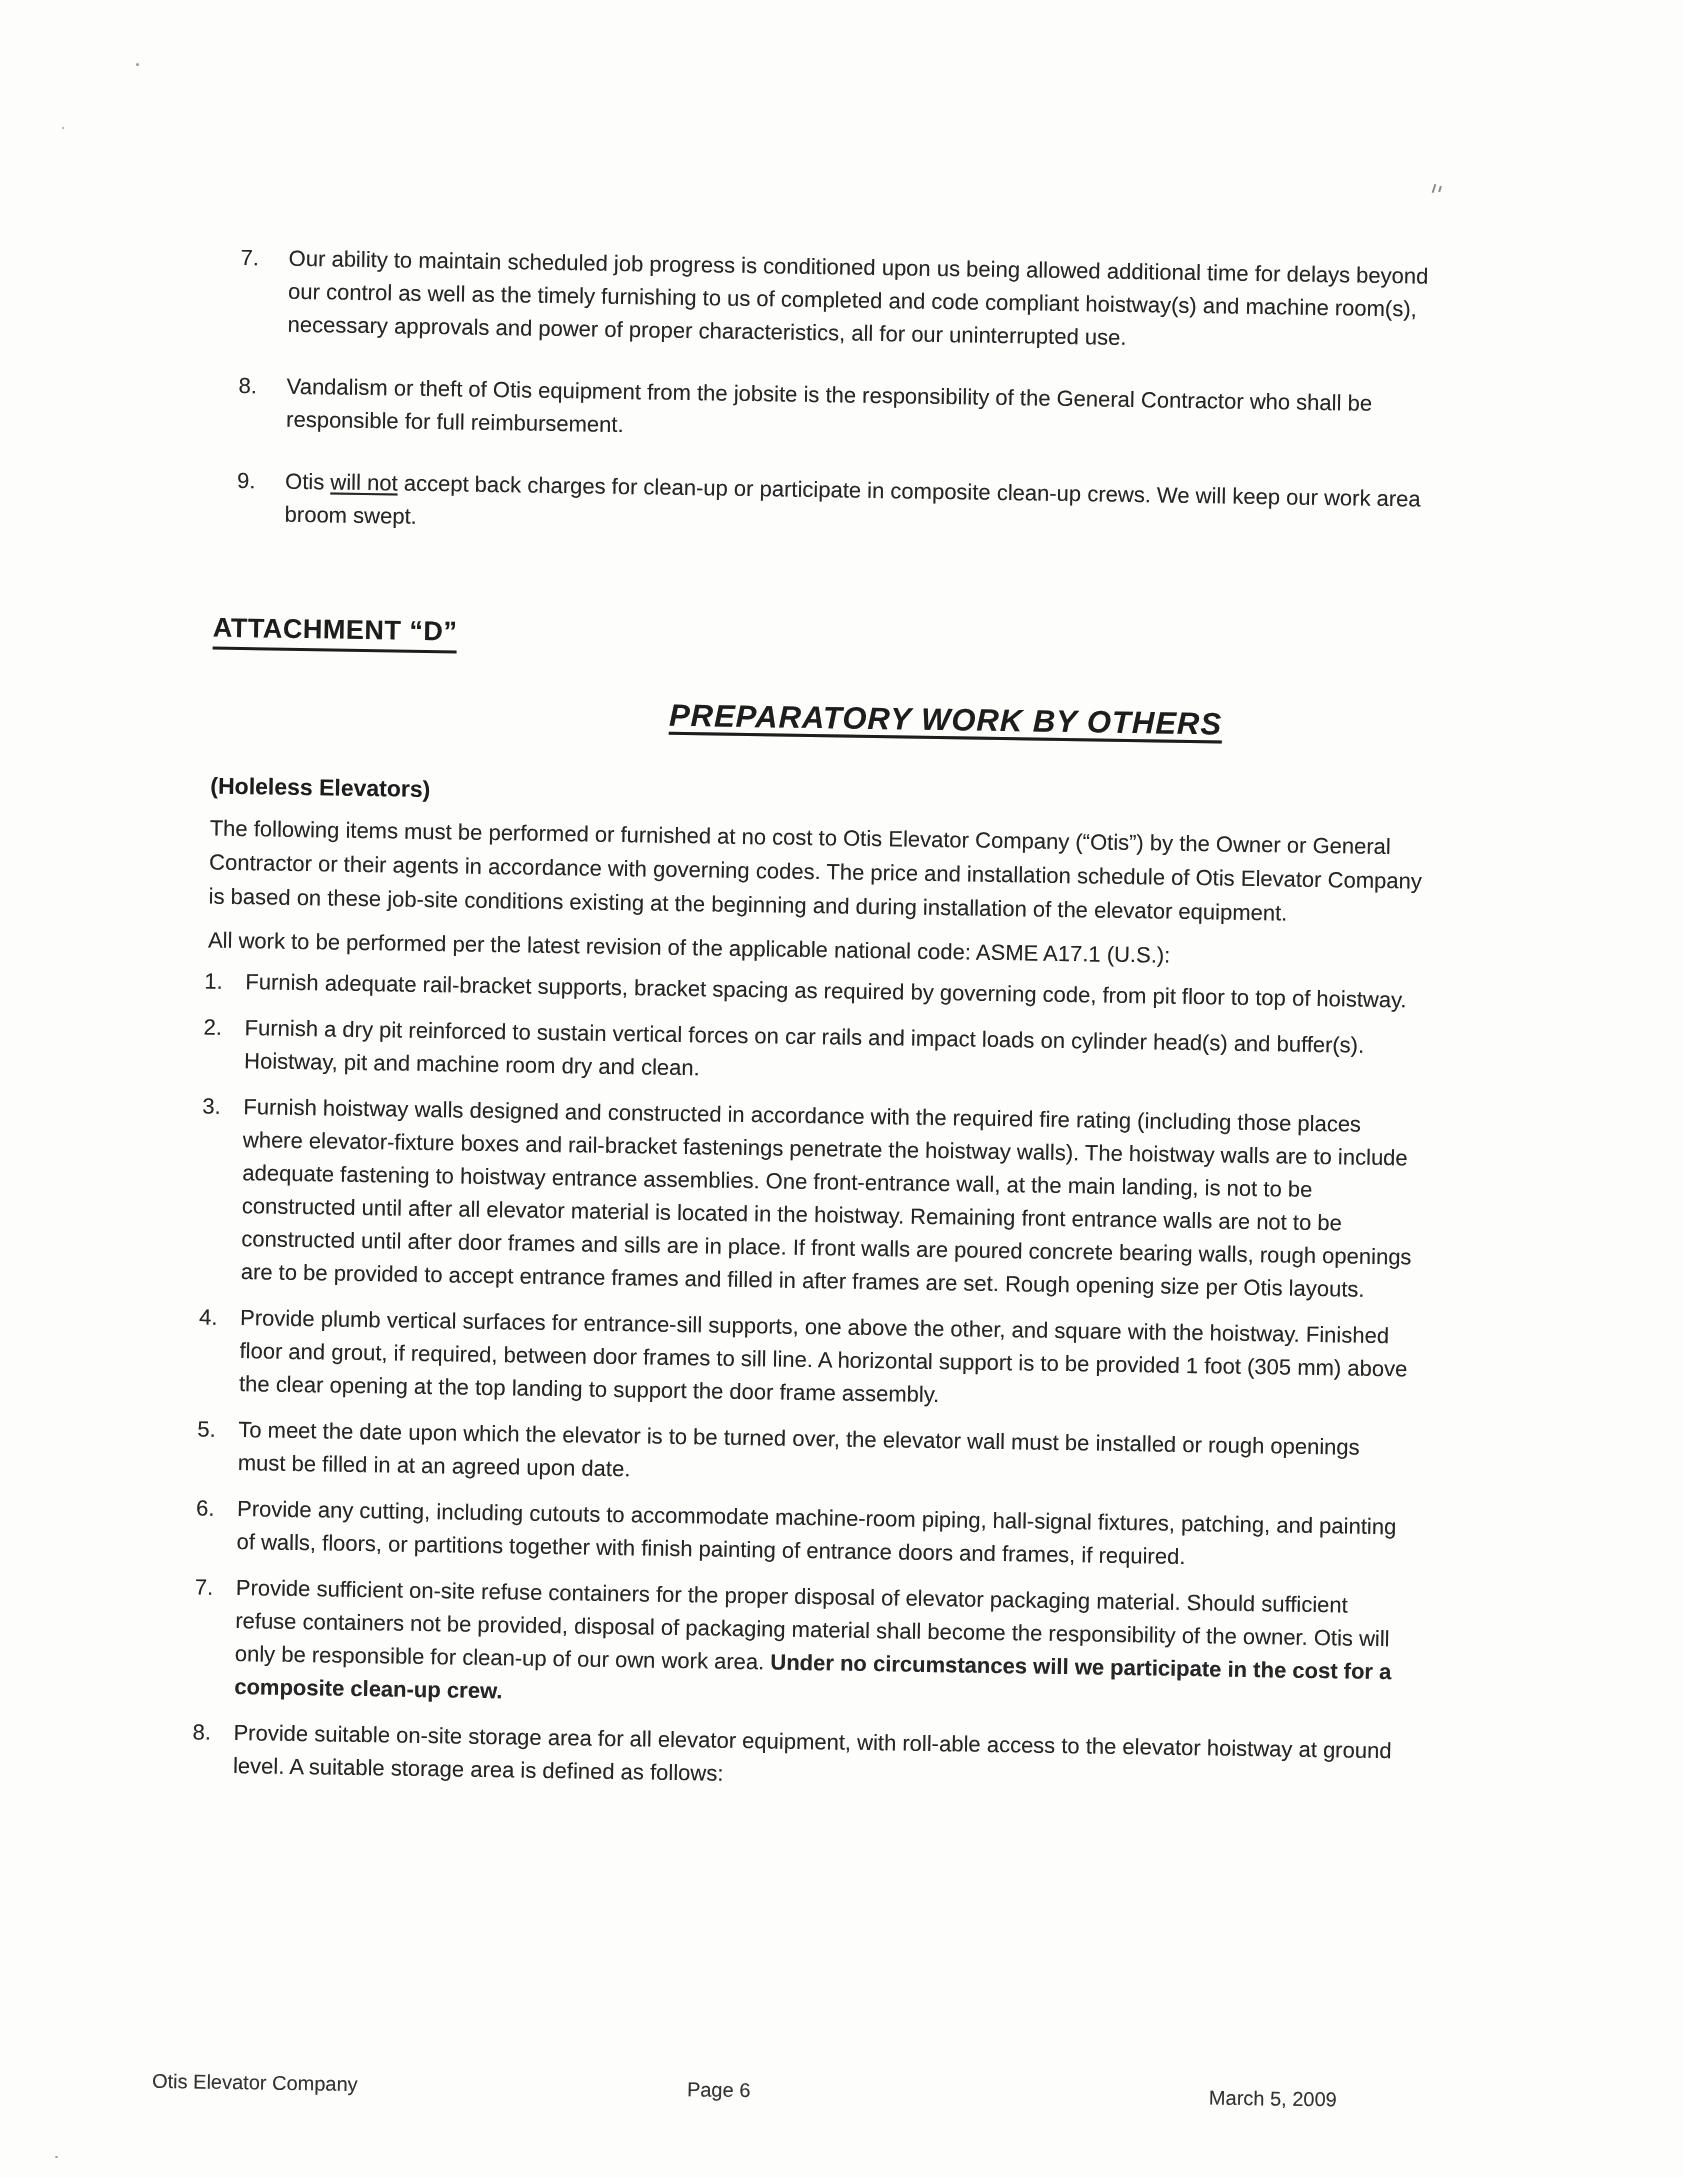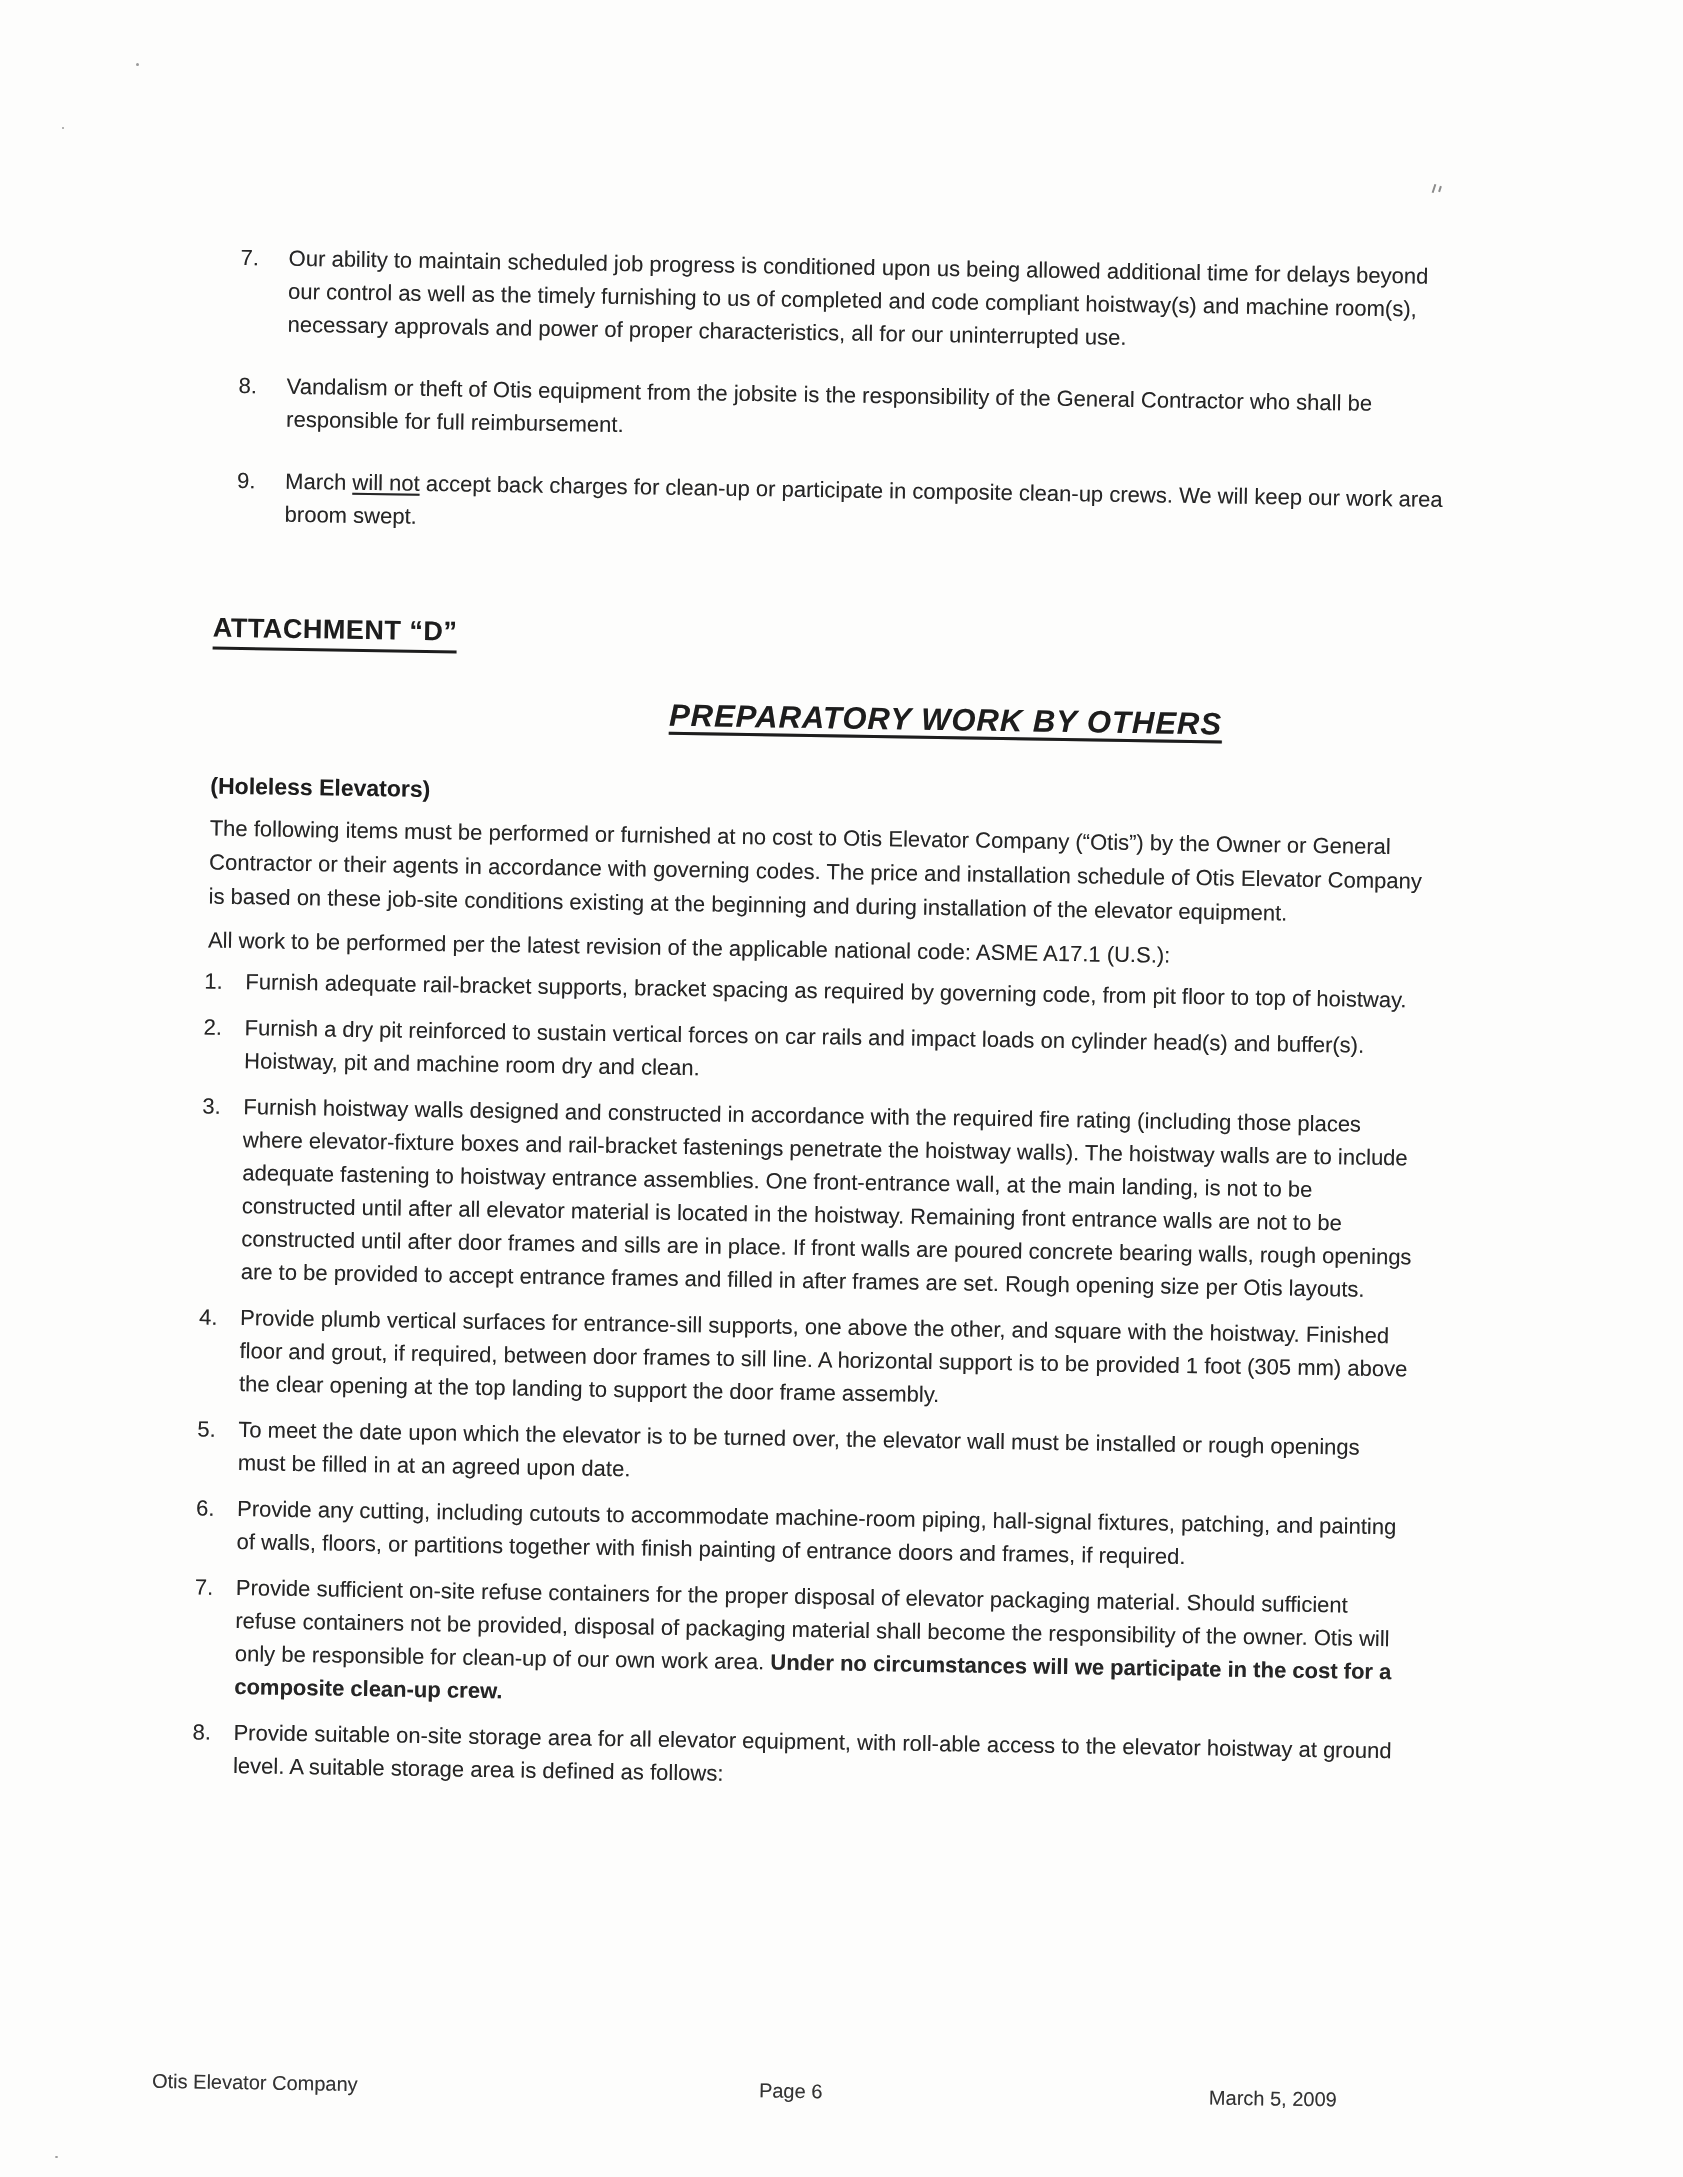--- a/index.html
+++ b/index.html
@@ -95,21 +95,21 @@
   .footer {
     position: absolute;
     top: 2071px;
     left: 0;
     width: 1683px;
     font-size: 20px;
     color: #333;
   }
   .footer span { position: absolute; white-space: nowrap; }
   .f-company { left: 181px; }
-  .f-page { left: 788px; }
+  .f-page { left: 716px; }
   .f-date { left: 1238px; }
   
   .speck {
     position: absolute;
     background: #9a9a9a;
     border-radius: 50%;
   }
   .speck-1 { left: 136px; top: 63px;  width: 3px; height: 3px; }
   .speck-2 { left: 62px;  top: 127px; width: 2px; height: 2px; }
   .speck-3 { left: 55px;  top: 2156px; width: 3px; height: 2px; }
@@ -145,21 +145,21 @@
       <div class="list-item top-item">
         <span class="num">7.</span>
         <span class="txt">Our ability to maintain scheduled job progress is conditioned upon us being allowed additional time for delays beyond our control as well as the timely furnishing to us of completed and code compliant hoistway(s) and machine room(s), necessary approvals and power of proper characteristics, all for our uninterrupted use.</span>
       </div>
       <div class="list-item top-item">
         <span class="num">8.</span>
         <span class="txt">Vandalism or theft of Otis equipment from the jobsite is the responsibility of the General Contractor who shall be responsible for full reimbursement.</span>
       </div>
       <div class="list-item top-item">
         <span class="num">9.</span>
-        <span class="txt"><span>March </span><span class="u">will not</span><span> accept back charges for clean-up or participate in composite clean-up crews. We will keep our work area broom swept.</span></span>
+        <span class="txt"><span>Otis </span><span class="u">will not</span><span> accept back charges for clean-up or participate in composite clean-up crews. We will keep our work area broom swept.</span></span>
       </div>
     </div>
 
     <div class="attachment-heading">
       <span class="ul-wrap">ATTACHMENT “D”</span>
     </div>
 
     <div class="main-heading">
       <span class="ul-wrap">PREPARATORY WORK BY OTHERS</span>
     </div>

